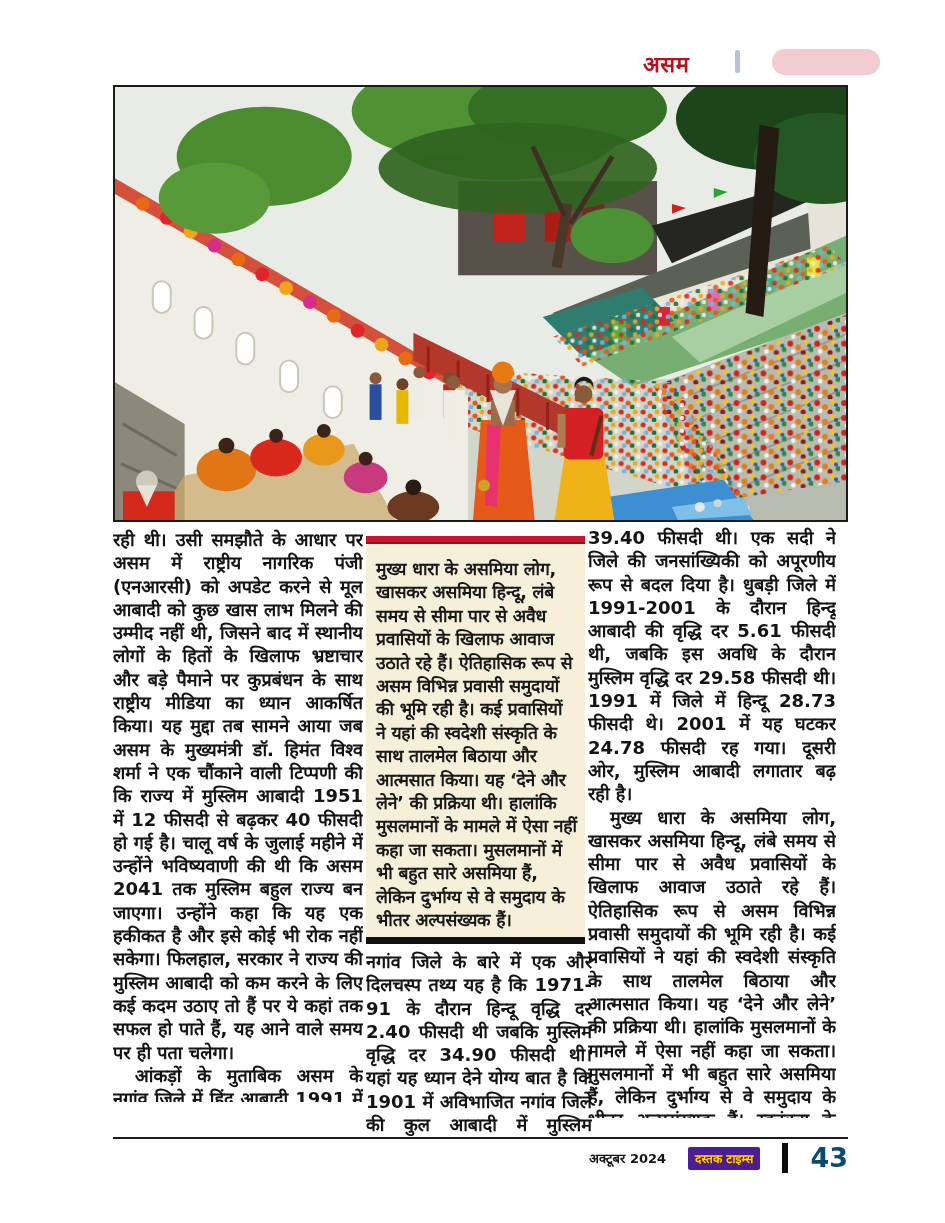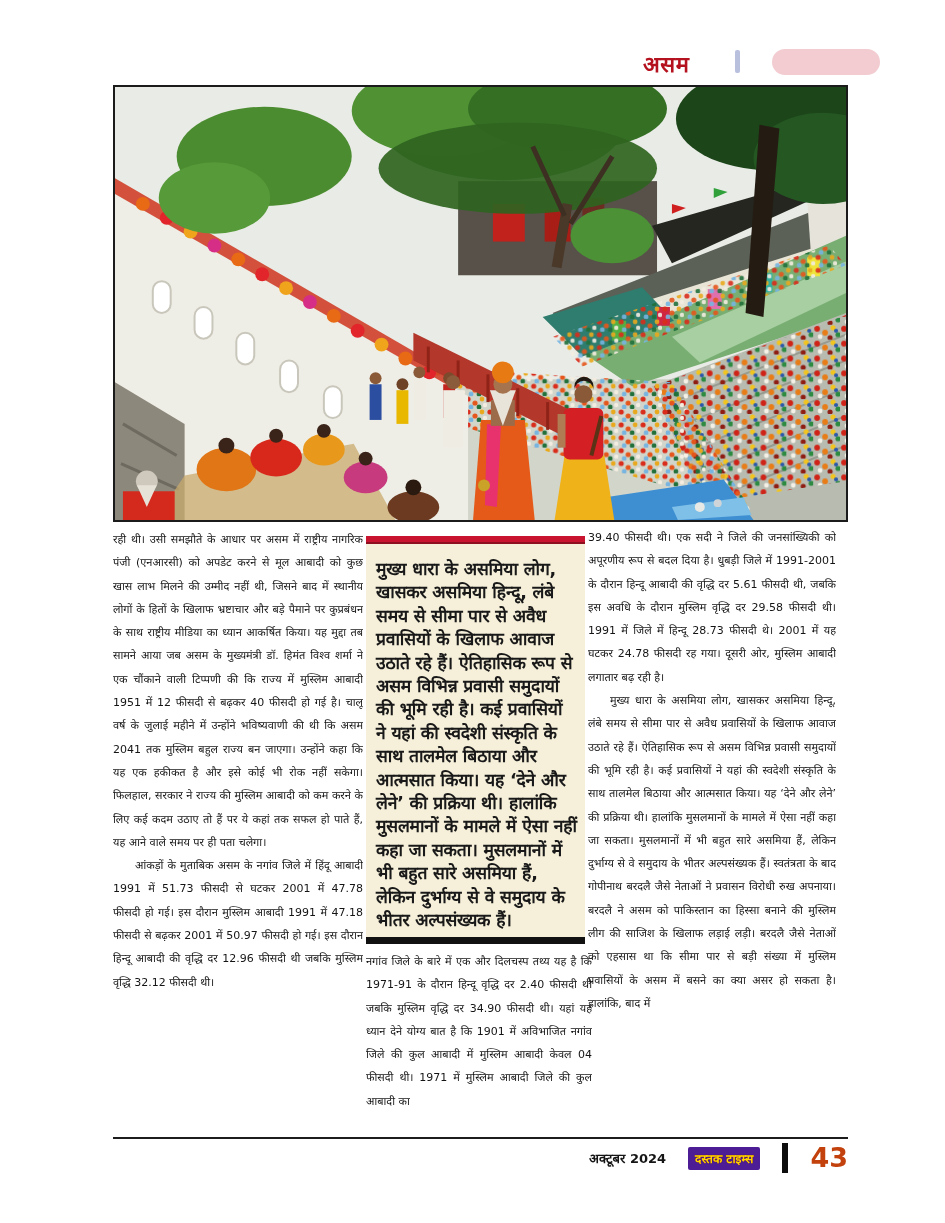--- a/index.html
+++ b/index.html
@@ -19,22 +19,23 @@
     position:absolute;left:772px;top:49px;width:108px;height:26px;background:#f2ccd1;border-radius:13px;
   }
   
   .photo{
     position:absolute;left:113px;top:85px;width:735px;height:437px;
     border:2px solid #1b1b1b;box-sizing:border-box;background:#e6eae3;overflow:hidden;
   }
   .photo svg{display:block;width:100%;height:100%;}
   
   .col{
-    position:absolute;text-align:justify;font-size:11px;line-height:23.3px;color:#141414;
+    position:absolute;text-align:justify;font-size:18px;line-height:23.3px;color:#141414;
     overflow:hidden;
+    font-weight:bold;
   }
   .col p{margin:0;}
   .col p.indent{text-indent:22px;}
   .col1{left:113px;top:528px;width:250px;height:574px;}
   .col2-body{left:366px;top:950px;width:226px;height:186px;}
   .col3{left:588px;top:526px;width:248px;height:592px;}
   
   .hl-wrap{position:absolute;left:366px;top:536px;width:219px;}
   .hl-topbar{height:6px;background:#c8142e;border-bottom:2px solid #8e0f1f;}
   .hl-body{
@@ -50,21 +51,21 @@
   .footer{
     position:absolute;left:113px;top:1142px;width:735px;height:32px;
     display:flex;align-items:center;justify-content:flex-end;gap:22px;
   }
   .foot-date{font-size:13px;font-weight:700;color:#151515;}
   .foot-logo{
     background:#4c1d95;color:#ffd500;font-size:12px;font-weight:700;
     padding:3px 7px;border-radius:2px;white-space:nowrap;text-shadow:0 0 1px #7a0c08;
   }
   .foot-bar{width:6px;height:30px;background:#0d0d0d;}
-  .foot-page{font-size:27px;font-weight:900;color:#c2410c;line-height:30px;}
+  .foot-page{font-size:27px;font-weight:900;color:#0c4a6e;line-height:30px;}
 </style>
 </head>
 <body>
 
 <div class="page">
 
   <div class="hdr-title">असम</div>
   <div class="hdr-divider"></div>
   <div class="hdr-pill"></div>
 

